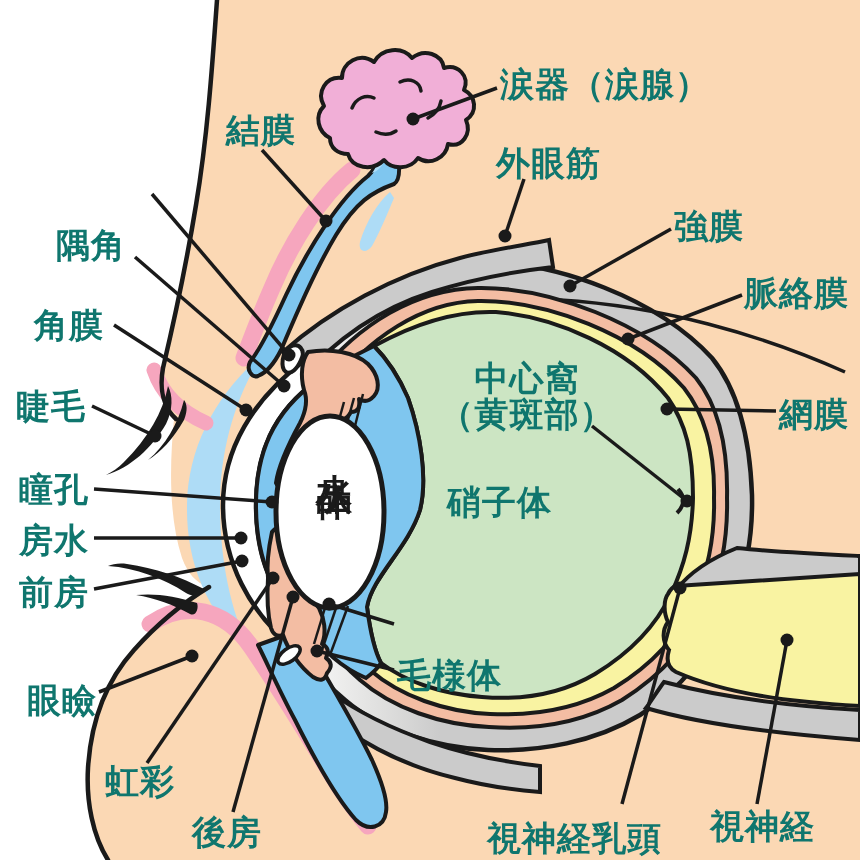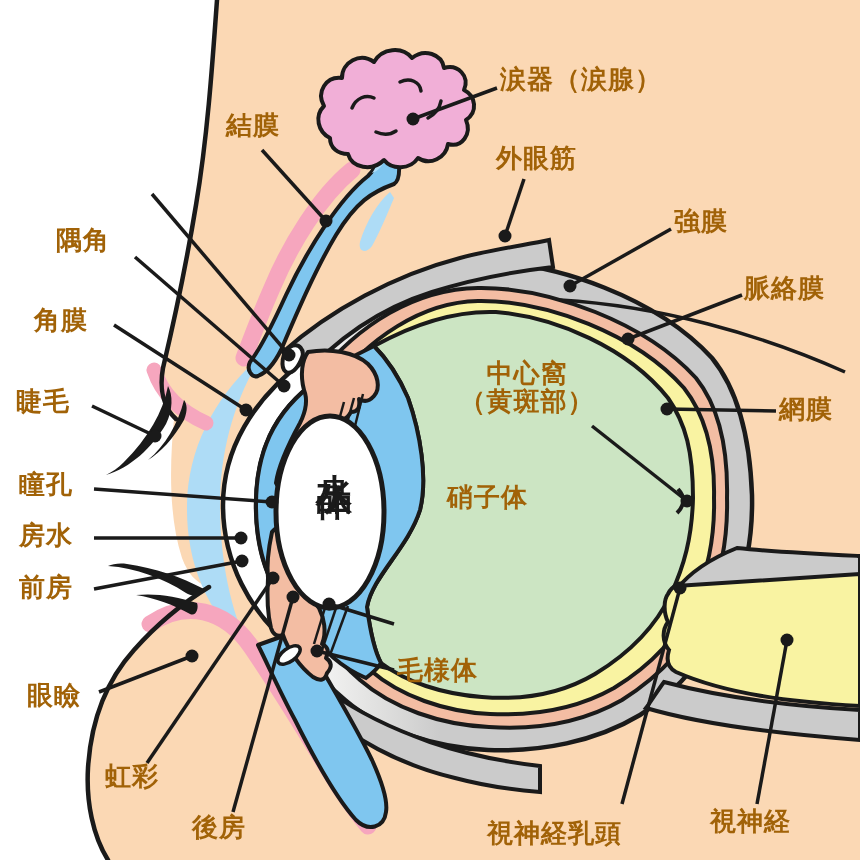--- a/index.html
+++ b/index.html
@@ -1,21 +1,21 @@
 <!DOCTYPE html>
 <html><head>
 <meta charset="utf-8">
 <style>
   html,body{margin:0;padding:0;background:#fff;}
   body{width:860px;height:860px;position:relative;overflow:hidden;
        font-family:"Liberation Sans","DejaVu Sans",sans-serif;}
   #stage{position:absolute;left:0;top:0;width:860px;height:860px;}
   svg{position:absolute;left:0;top:0;}
   .labels{position:absolute;left:0;top:0;width:860px;height:860px;pointer-events:none;}
-  .lbl{position:absolute;color:#a16207;font-size:26px;font-weight:600;
+  .lbl{position:absolute;color:#0f766e;font-size:34px;font-weight:600;
        line-height:1.06;white-space:nowrap;letter-spacing:1px;}
   .lbl.center{transform:translateX(-50%);text-align:center;}
   #lens-label{position:absolute;color:#1a1a1a;font-size:36px;font-weight:600;
        writing-mode:vertical-rl;text-orientation:upright;letter-spacing:6px;
        left:309px;top:444px;}
 </style>
 </head>
 <body>
 
 <div id="stage">

